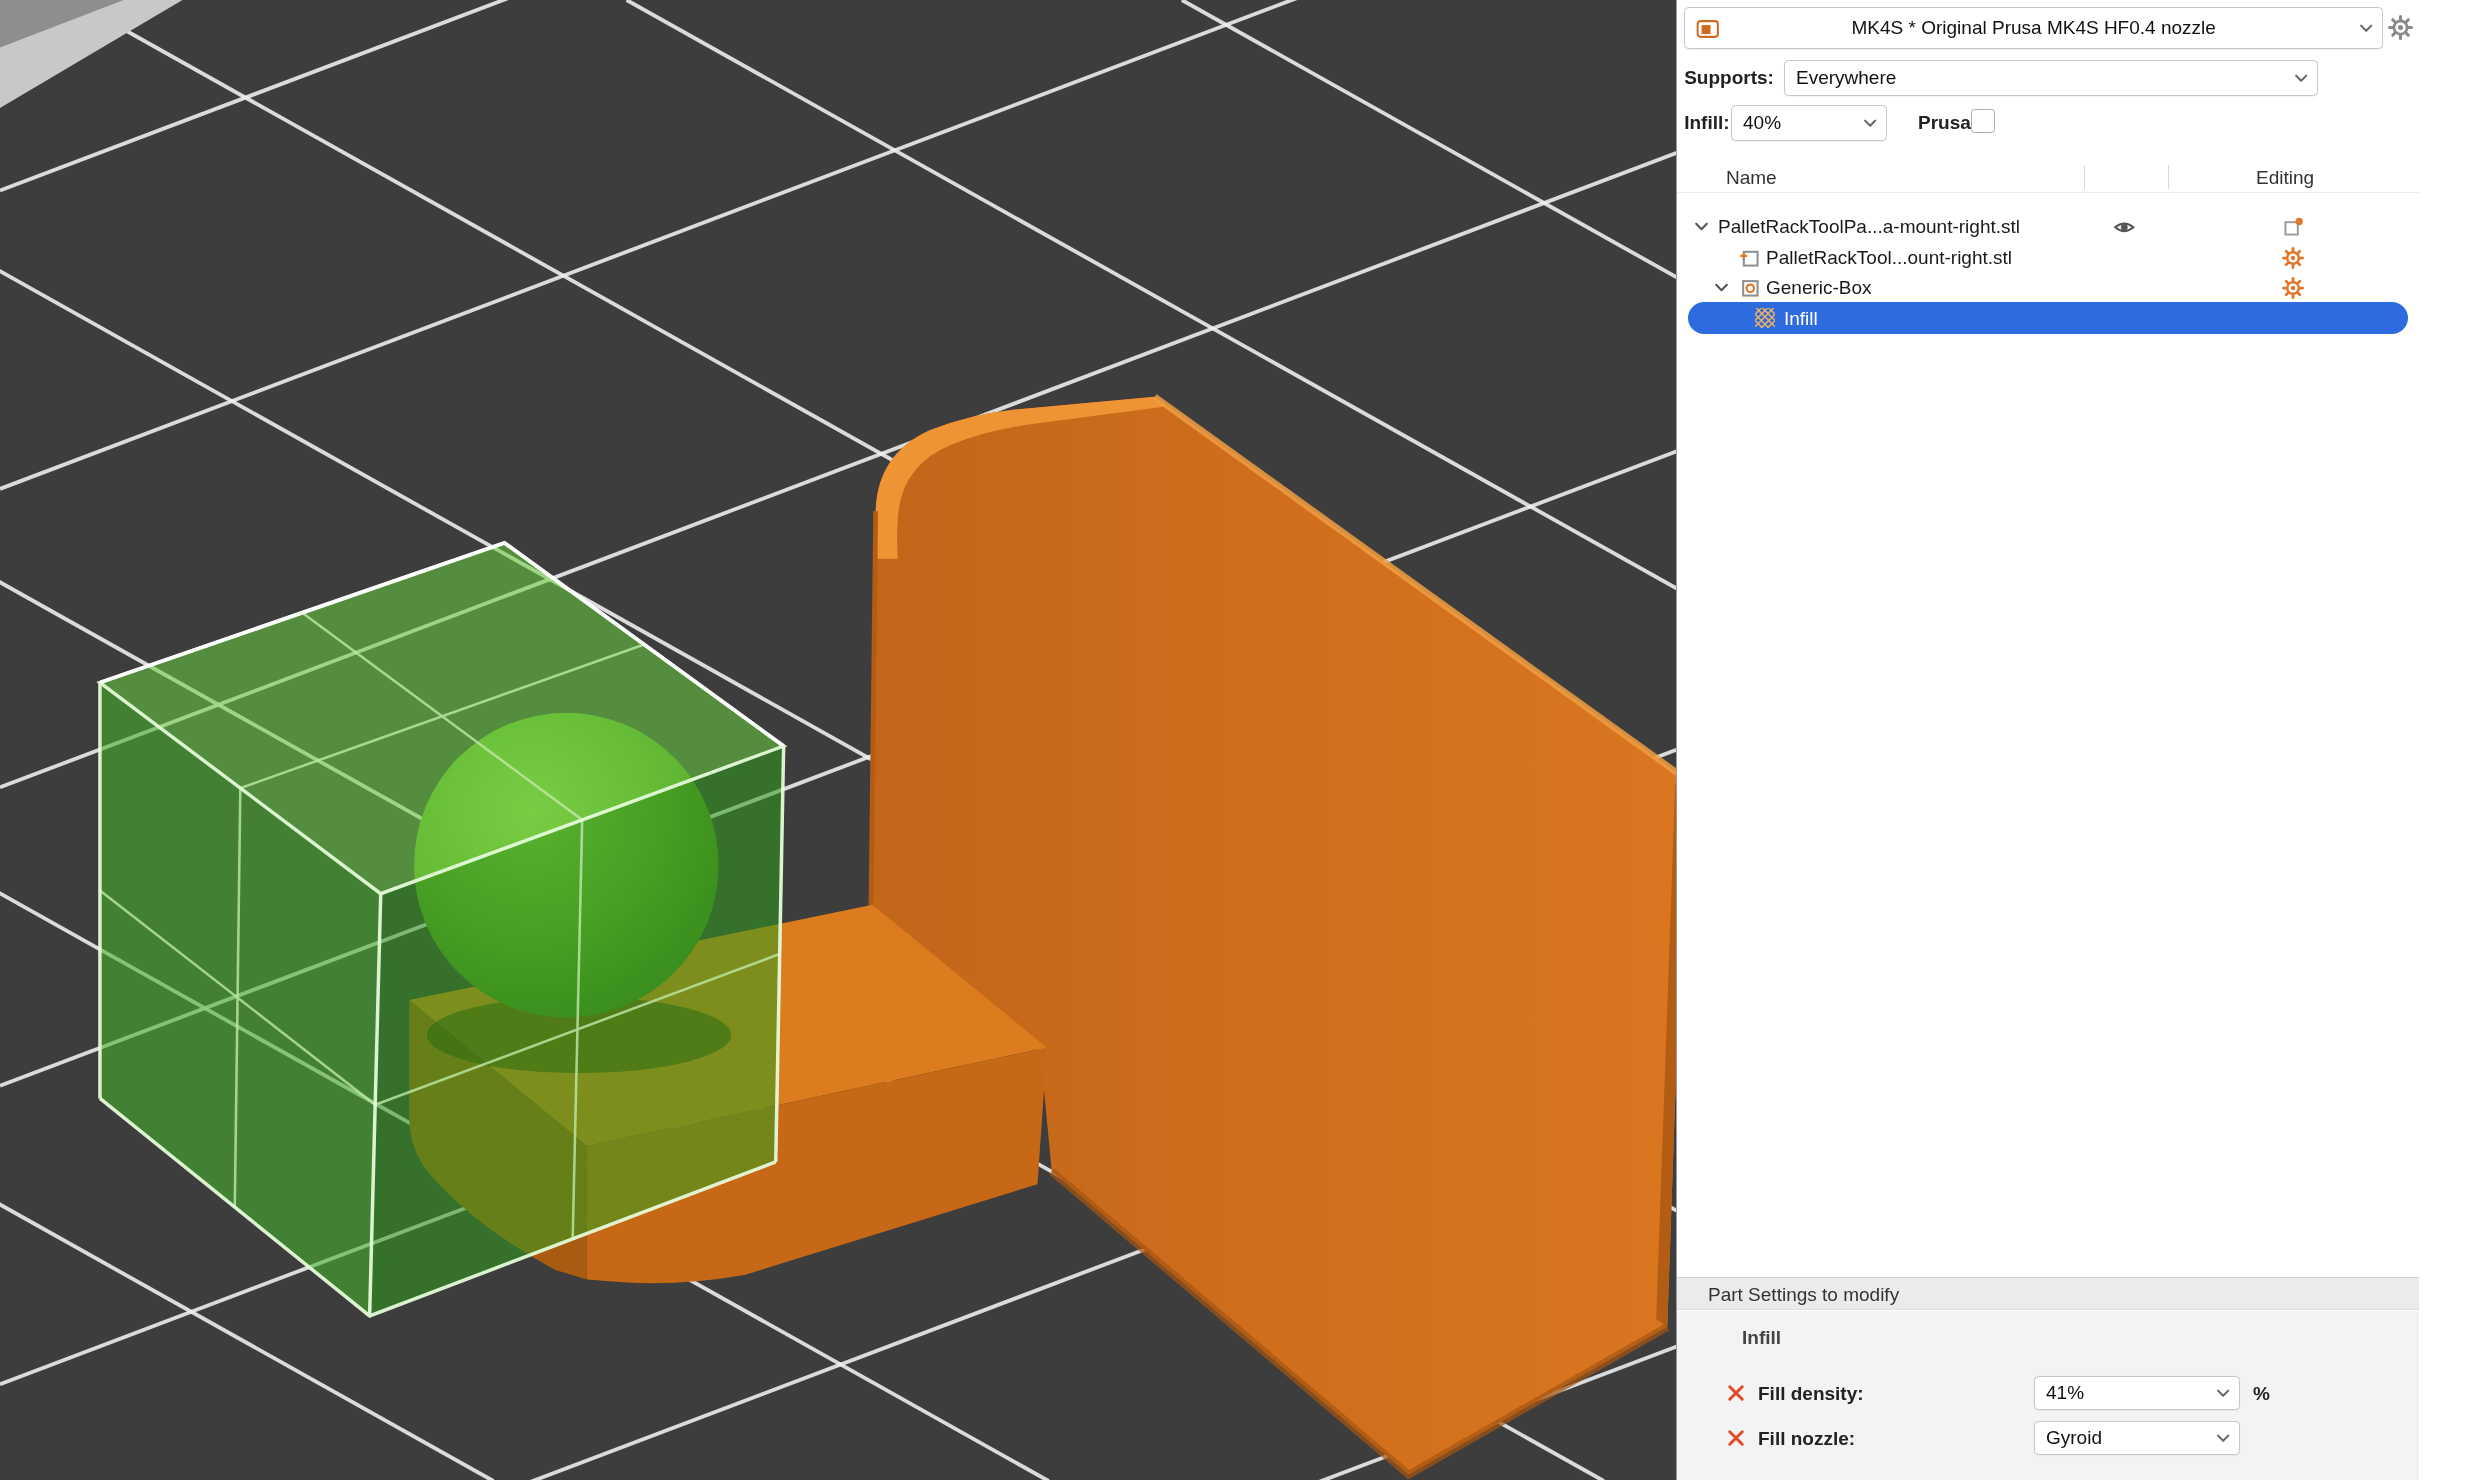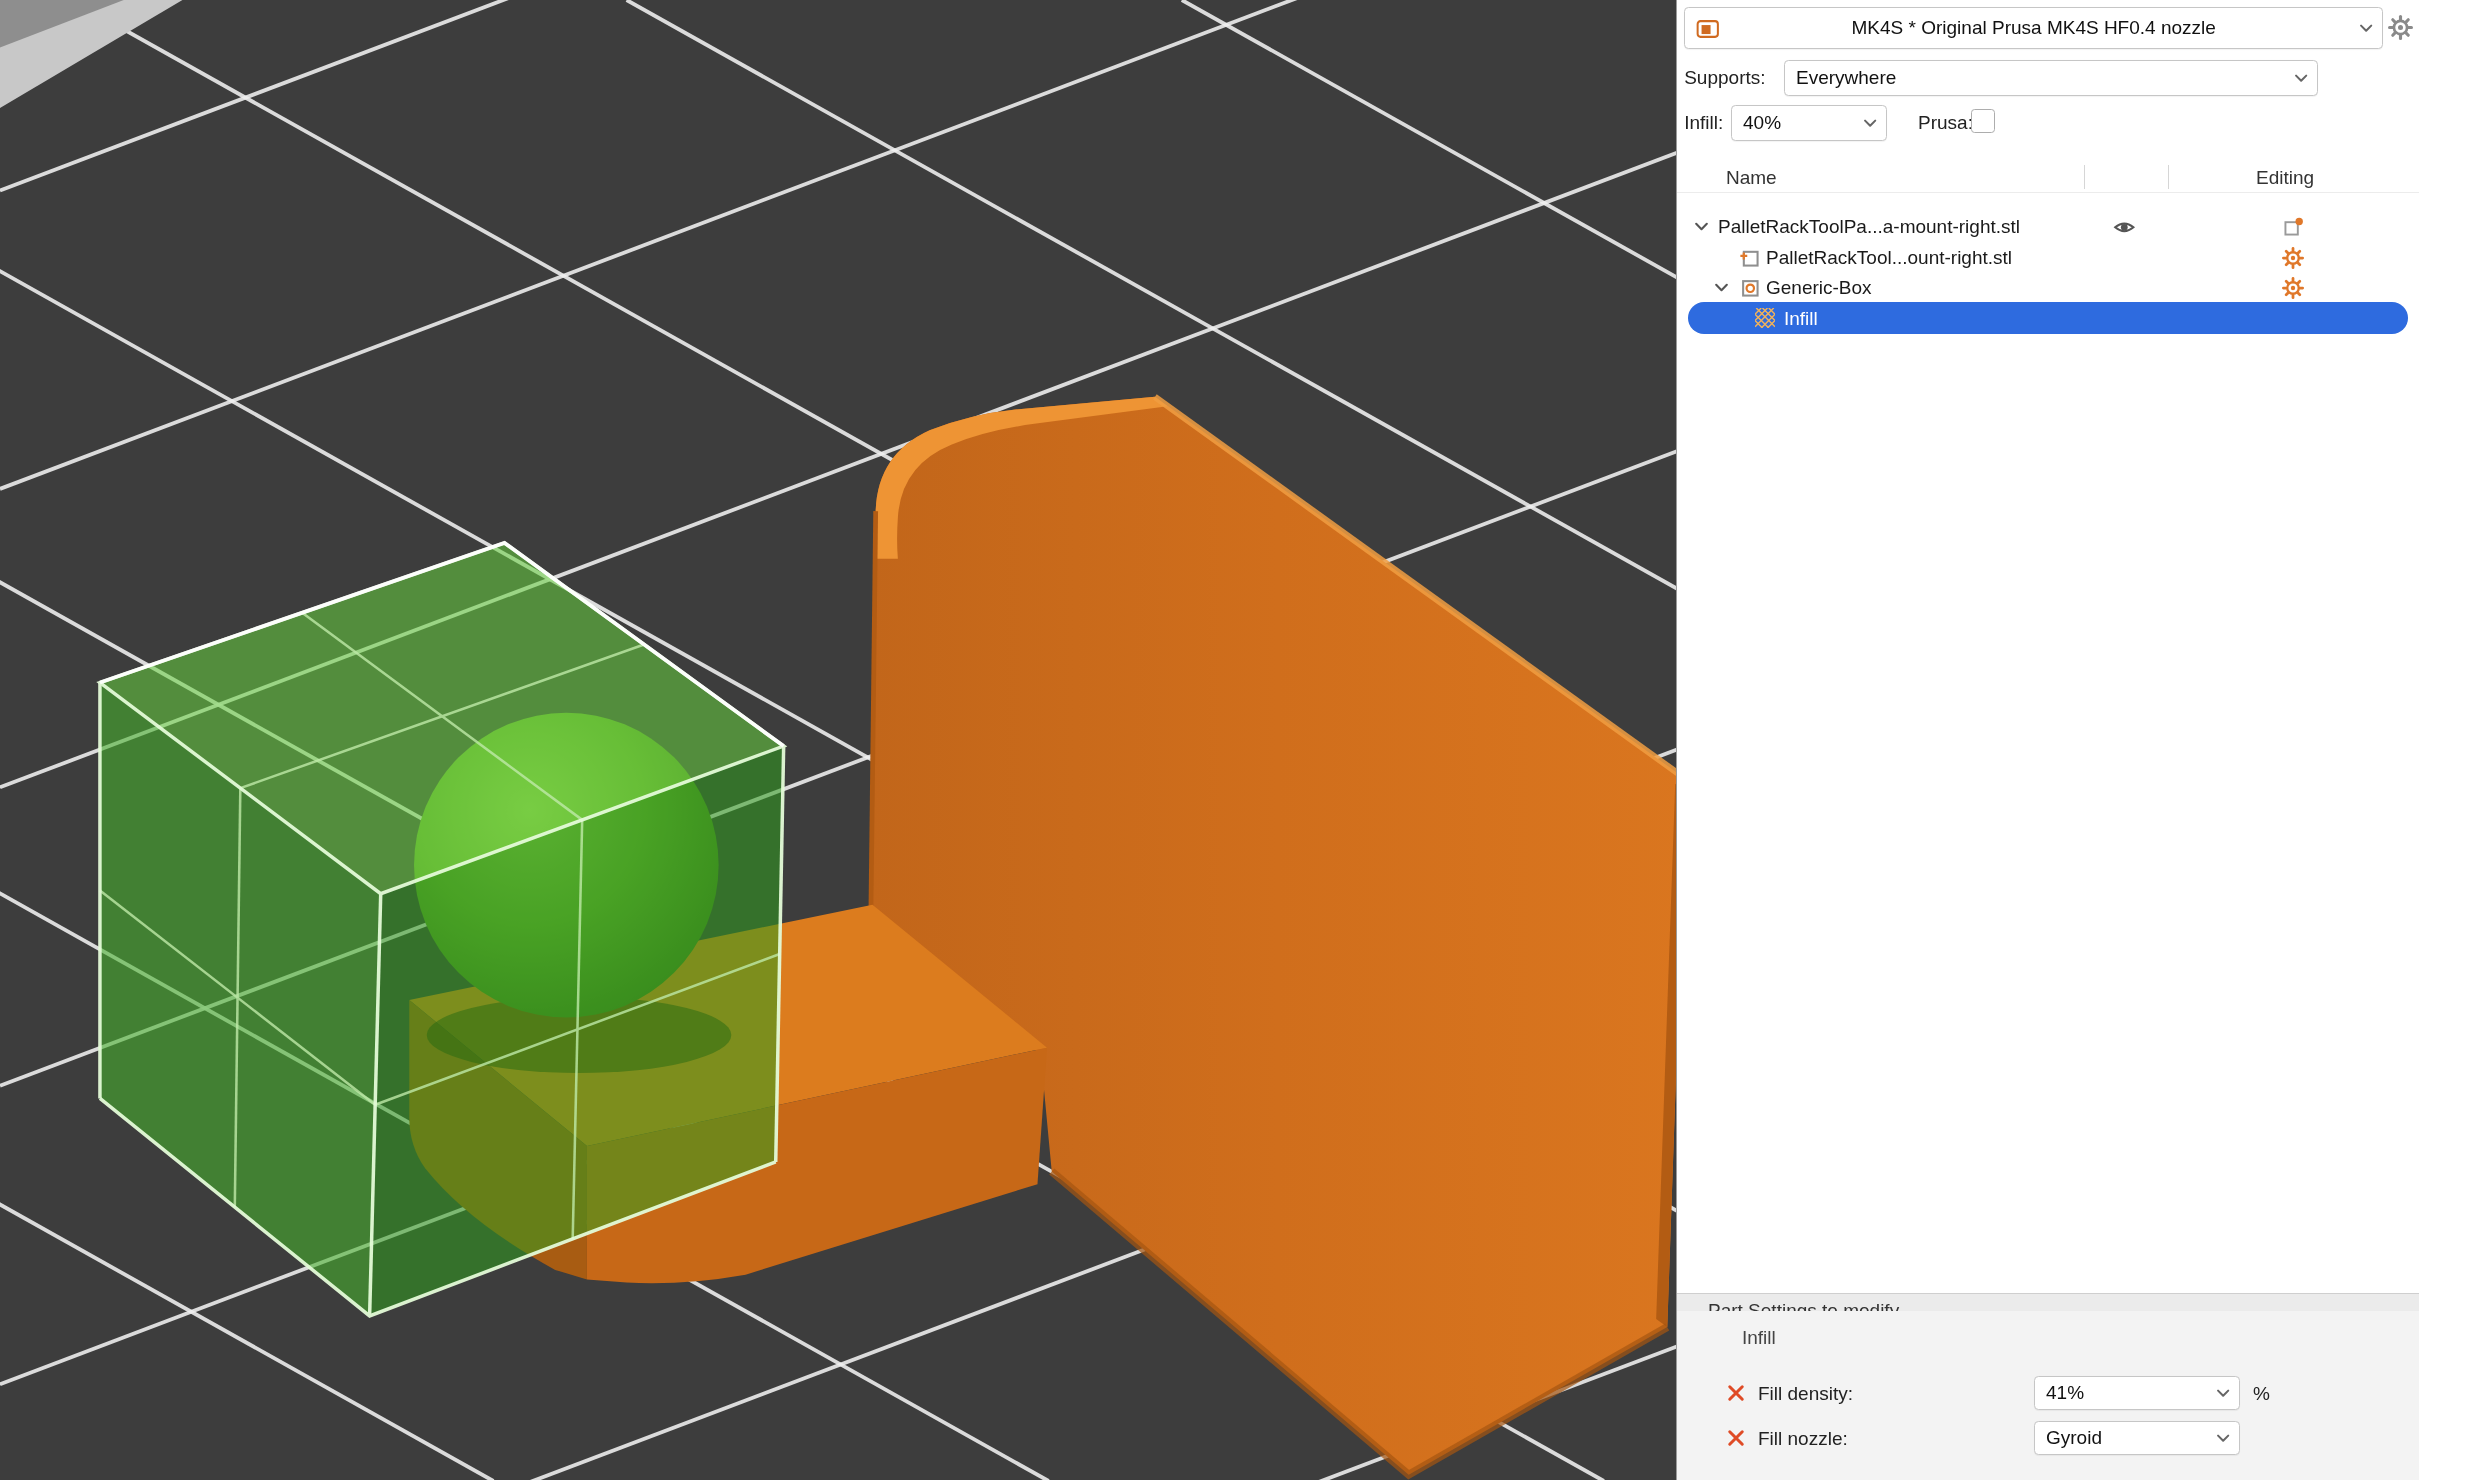--- a/index.html
+++ b/index.html
@@ -16,37 +16,37 @@
   #panel{position:absolute;left:1676px;top:0;width:742px;height:1481px;background:#fff;
          border-left:0.9px solid #9b9b9b;}
 
   .dd{position:absolute;background:#fff;border:0.9px solid #c6c6c6;border-radius:4.5px;
       box-shadow:0 0.9px 0.9px rgba(0,0,0,.05);}
   .dd-val{position:absolute;left:11px;top:0;height:100%;display:flex;align-items:center;
           font-size:19px;color:#111;white-space:nowrap;}
   .dd-val.center{left:0;right:0;justify-content:center;}
   .dd-chev{position:absolute;right:8.1px;top:50%;margin-top:-8.1px;width:16.3px;height:16.3px;color:#666;}
 
-  .plabel{position:absolute;font-size:19px;color:#222;white-space:nowrap;}
+  .plabel{position:absolute;font-size:19px;color:#222;white-space:nowrap;font-weight:bold;}
   .hlabel{position:absolute;font-size:19px;color:#333;white-space:nowrap;}
 
   .checkbox{position:absolute;width:23.5px;height:23.5px;background:#fff;border:0.9px solid #adadad;border-radius:3.6px;}
 
   .colsep{position:absolute;width:0.9px;height:23.5px;background:#d6d6d6;}
 
   .row{position:absolute;left:0;width:742px;height:31px;padding-left:36px;}
   .tlabel{position:absolute;top:0;height:31px;display:flex;align-items:center;
           font-size:19px;color:#1a1a1a;white-space:nowrap;}
   .icn{position:absolute;}
 
   #sel-row-bg{position:absolute;left:11px;top:302px;width:720px;height:32px;border-radius:16px;
               background:var(--selection-blue,#2e6bdf);}
 
   #ps-bar{position:absolute;left:0;top:1277px;width:742px;height:33px;background:#ebebeb;
-          border-top:0.9px solid #cfcfcf;border-bottom:0.9px solid #dedede;margin-top:16px;}
+          border-top:0.9px solid #cfcfcf;border-bottom:0.9px solid #dedede;}
   #ps-bar span{position:absolute;left:31px;top:0;height:33px;display:flex;align-items:center;
                font-size:19px;color:#333;}
   #ps-content{position:absolute;left:0;top:1311px;width:742px;height:170px;background:#f3f3f3;}
 
   .hdrline{position:absolute;left:0;top:192px;width:742px;height:0.9px;background:#ececec;}
 </style>
 </head>
 <body>
 
 <svg width="0" height="0" style="position:absolute">

